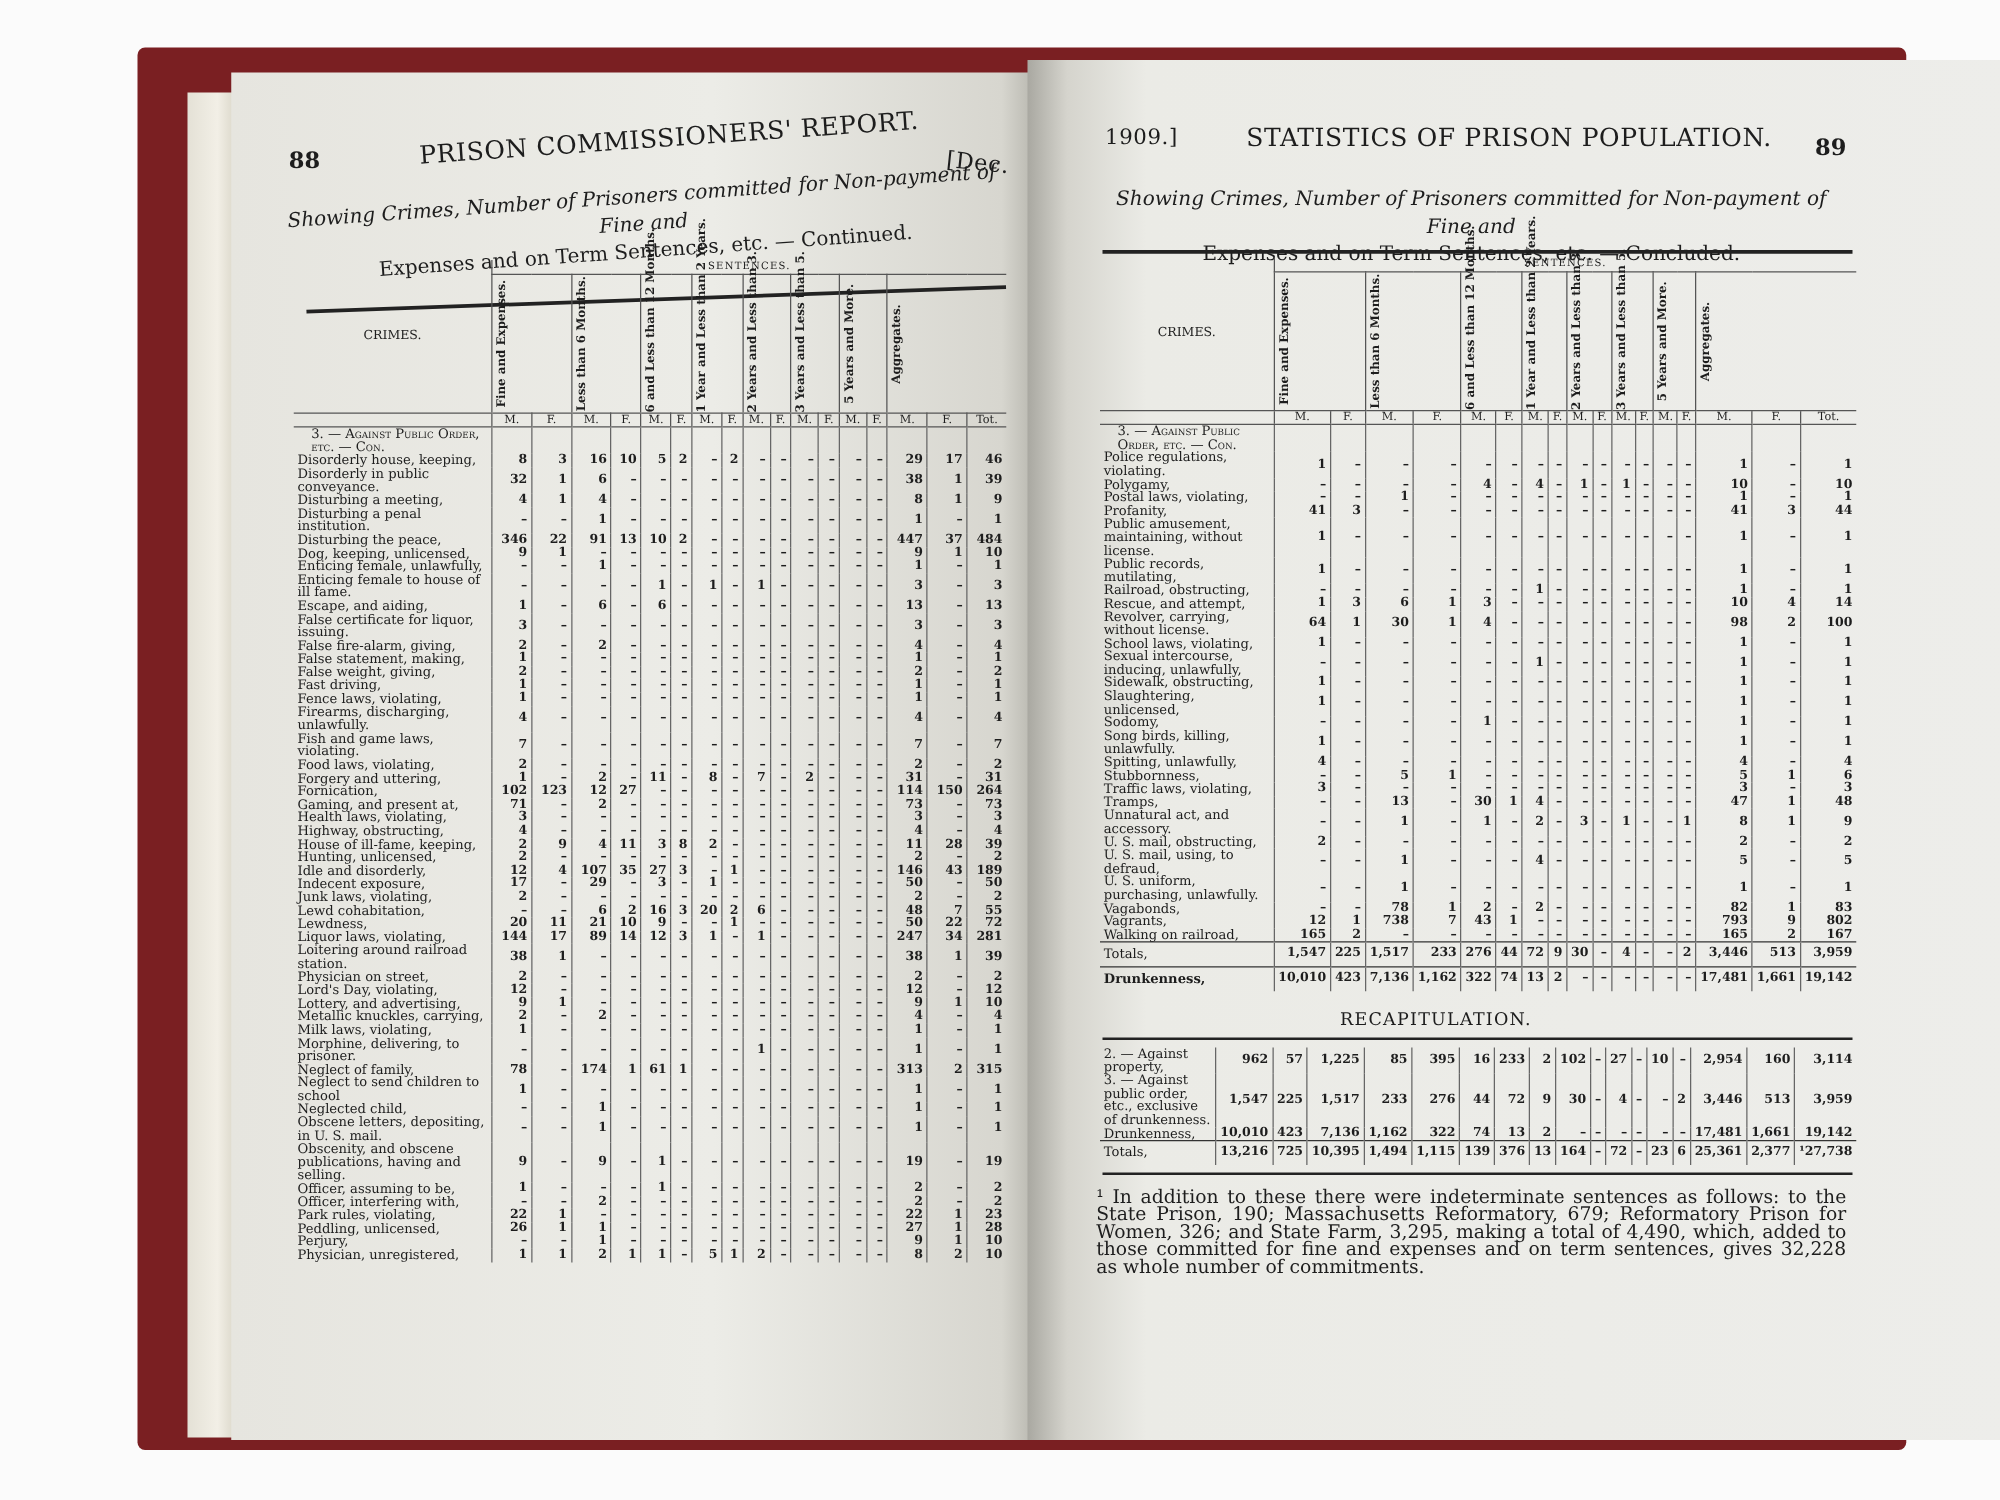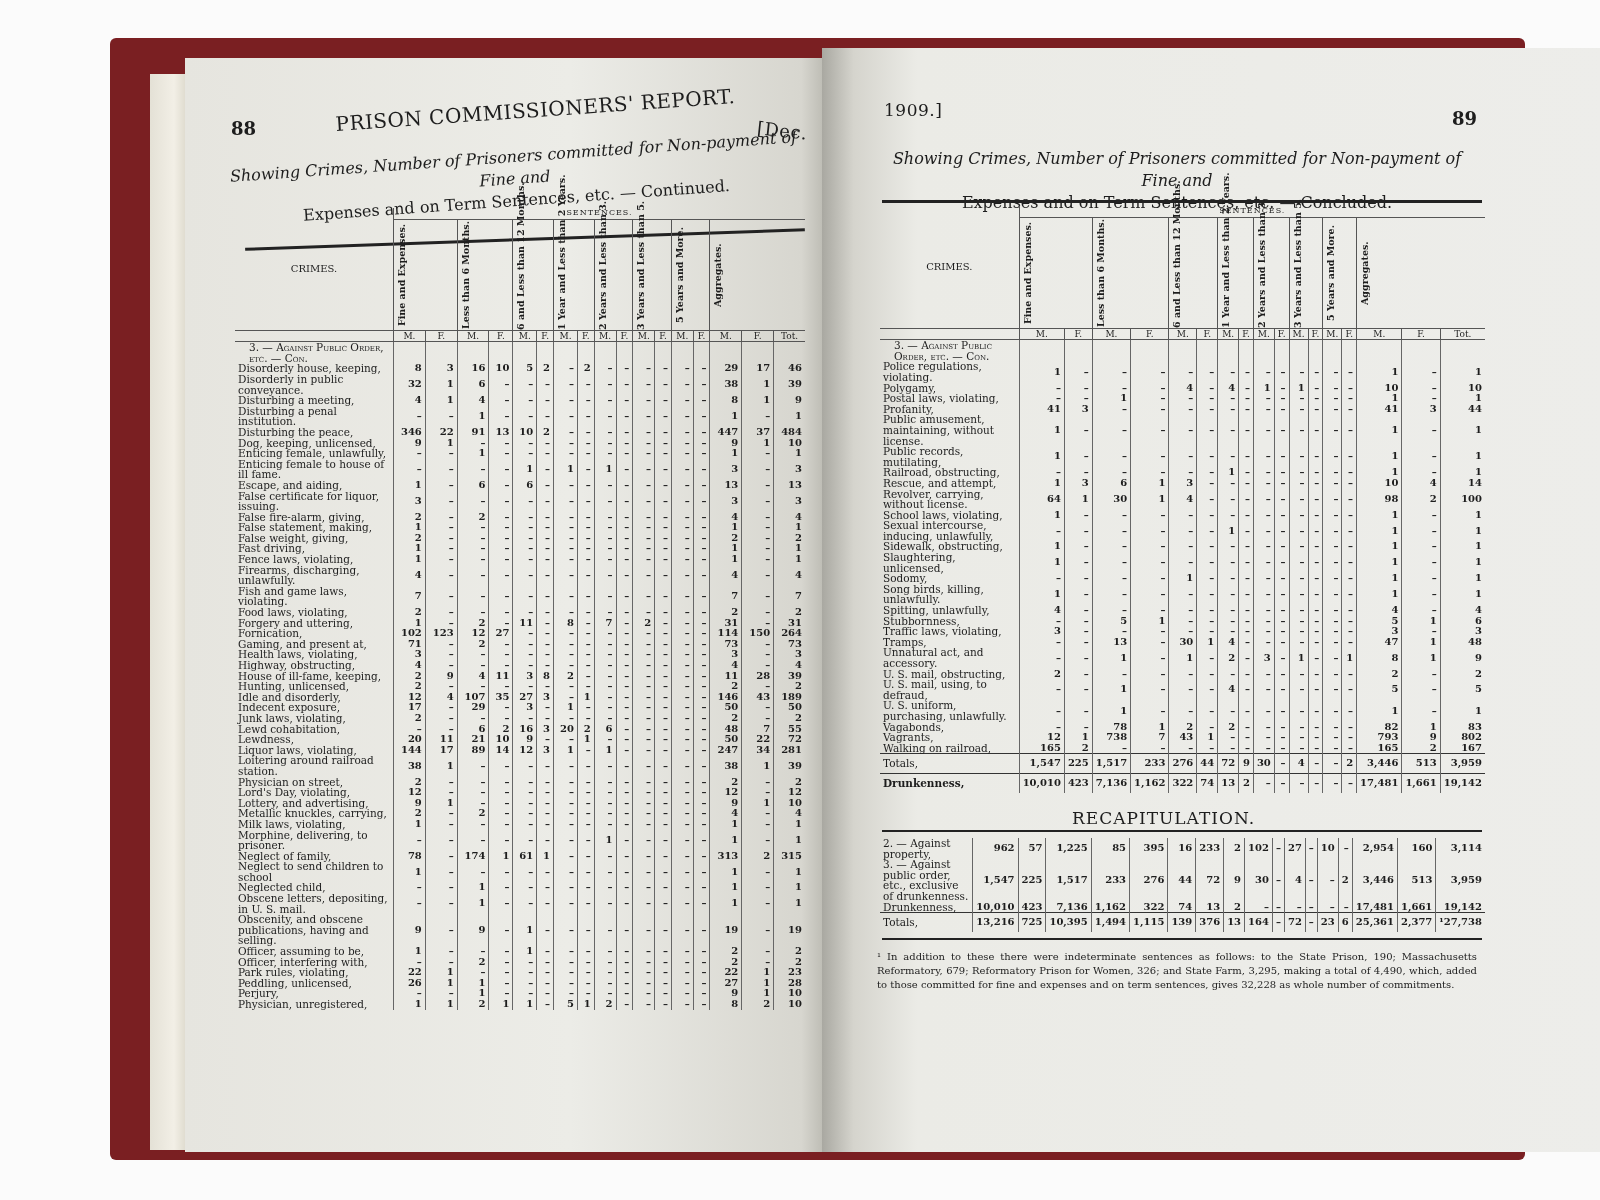--- a/index.html
+++ b/index.html
@@ -17,22 +17,22 @@
   table.ledger{position:absolute;border-collapse:collapse;font-size:10.5px;line-height:10.6px;}
   table.ledger td, table.ledger th{padding:0 3px;white-space:nowrap;}
   table.ledger th{font-weight:normal;font-size:9px;border-left:1px solid #555;border-bottom:1px solid #555;}
   table.ledger td.num{text-align:right;border-left:1px solid #666;font-weight:bold;font-size:10px;}
   table.ledger td.crime{font-size:10.5px;white-space:normal;width:140px;padding-right:4px;}
   table.ledger tr.section td.crime{font-variant:small-caps;padding-left:14px;}
   table.ledger tr.total td{border-top:1.5px solid #333;padding-top:4px;padding-bottom:4px;}
   table.ledger tr.drunk td.crime{font-weight:bold;}
   .vhead{writing-mode:vertical-rl;transform:rotate(180deg);font-size:9.5px;font-weight:bold;height:110px;text-align:center;}
   .rule-thick{position:absolute;height:3px;background:#222;}
-  .recap-title{position:absolute;font-size:17px;letter-spacing:1px;text-align:center;}
-  .footnote{position:absolute;font-size:10px;line-height:14px;text-align:justify;}
+  .recap-title{position:absolute;font-size:14px;letter-spacing:1px;text-align:center;}
+  .footnote{position:absolute;font-size:15px;line-height:14px;text-align:justify;}
 </style>
 </head>
 <body>
 
 <div class="book"></div>
 <div class="edge-left"></div>
 <div class="edge-right"></div>
 
 <div class="page left">
   <div class="pageno" style="left:46px;top:60px;">88</div>
@@ -1097,20 +1097,21 @@
           <td class="num">8</td>
           <td class="num">2</td>
           <td class="num">10</td>
         </tr>
       </tbody>
   </table>
 </div>
 
 <div class="page right">
   <div class="running" style="left:62px;top:52px;font-size:17px;">1909.]</div>
+  <div class="running" style="left:175px;top:50px;">STATISTICS OF PRISON POPULATION.</div>
   <div class="pageno" style="left:630px;top:60px;">89</div>
   <div class="caption" style="left:55px;top:100px;width:600px;">
     <div>Showing Crimes, Number of Prisoners committed for Non-payment of Fine and</div>
     <div class="up">Expenses and on Term Sentences, etc. — Concluded.</div>
   </div>
   <div class="rule-thick" style="left:60px;top:152px;width:600px;"></div>
 
   <table class="ledger" id="right-table" style="left:58px;top:158px;width:605px;">
     <thead>
       <tr>

